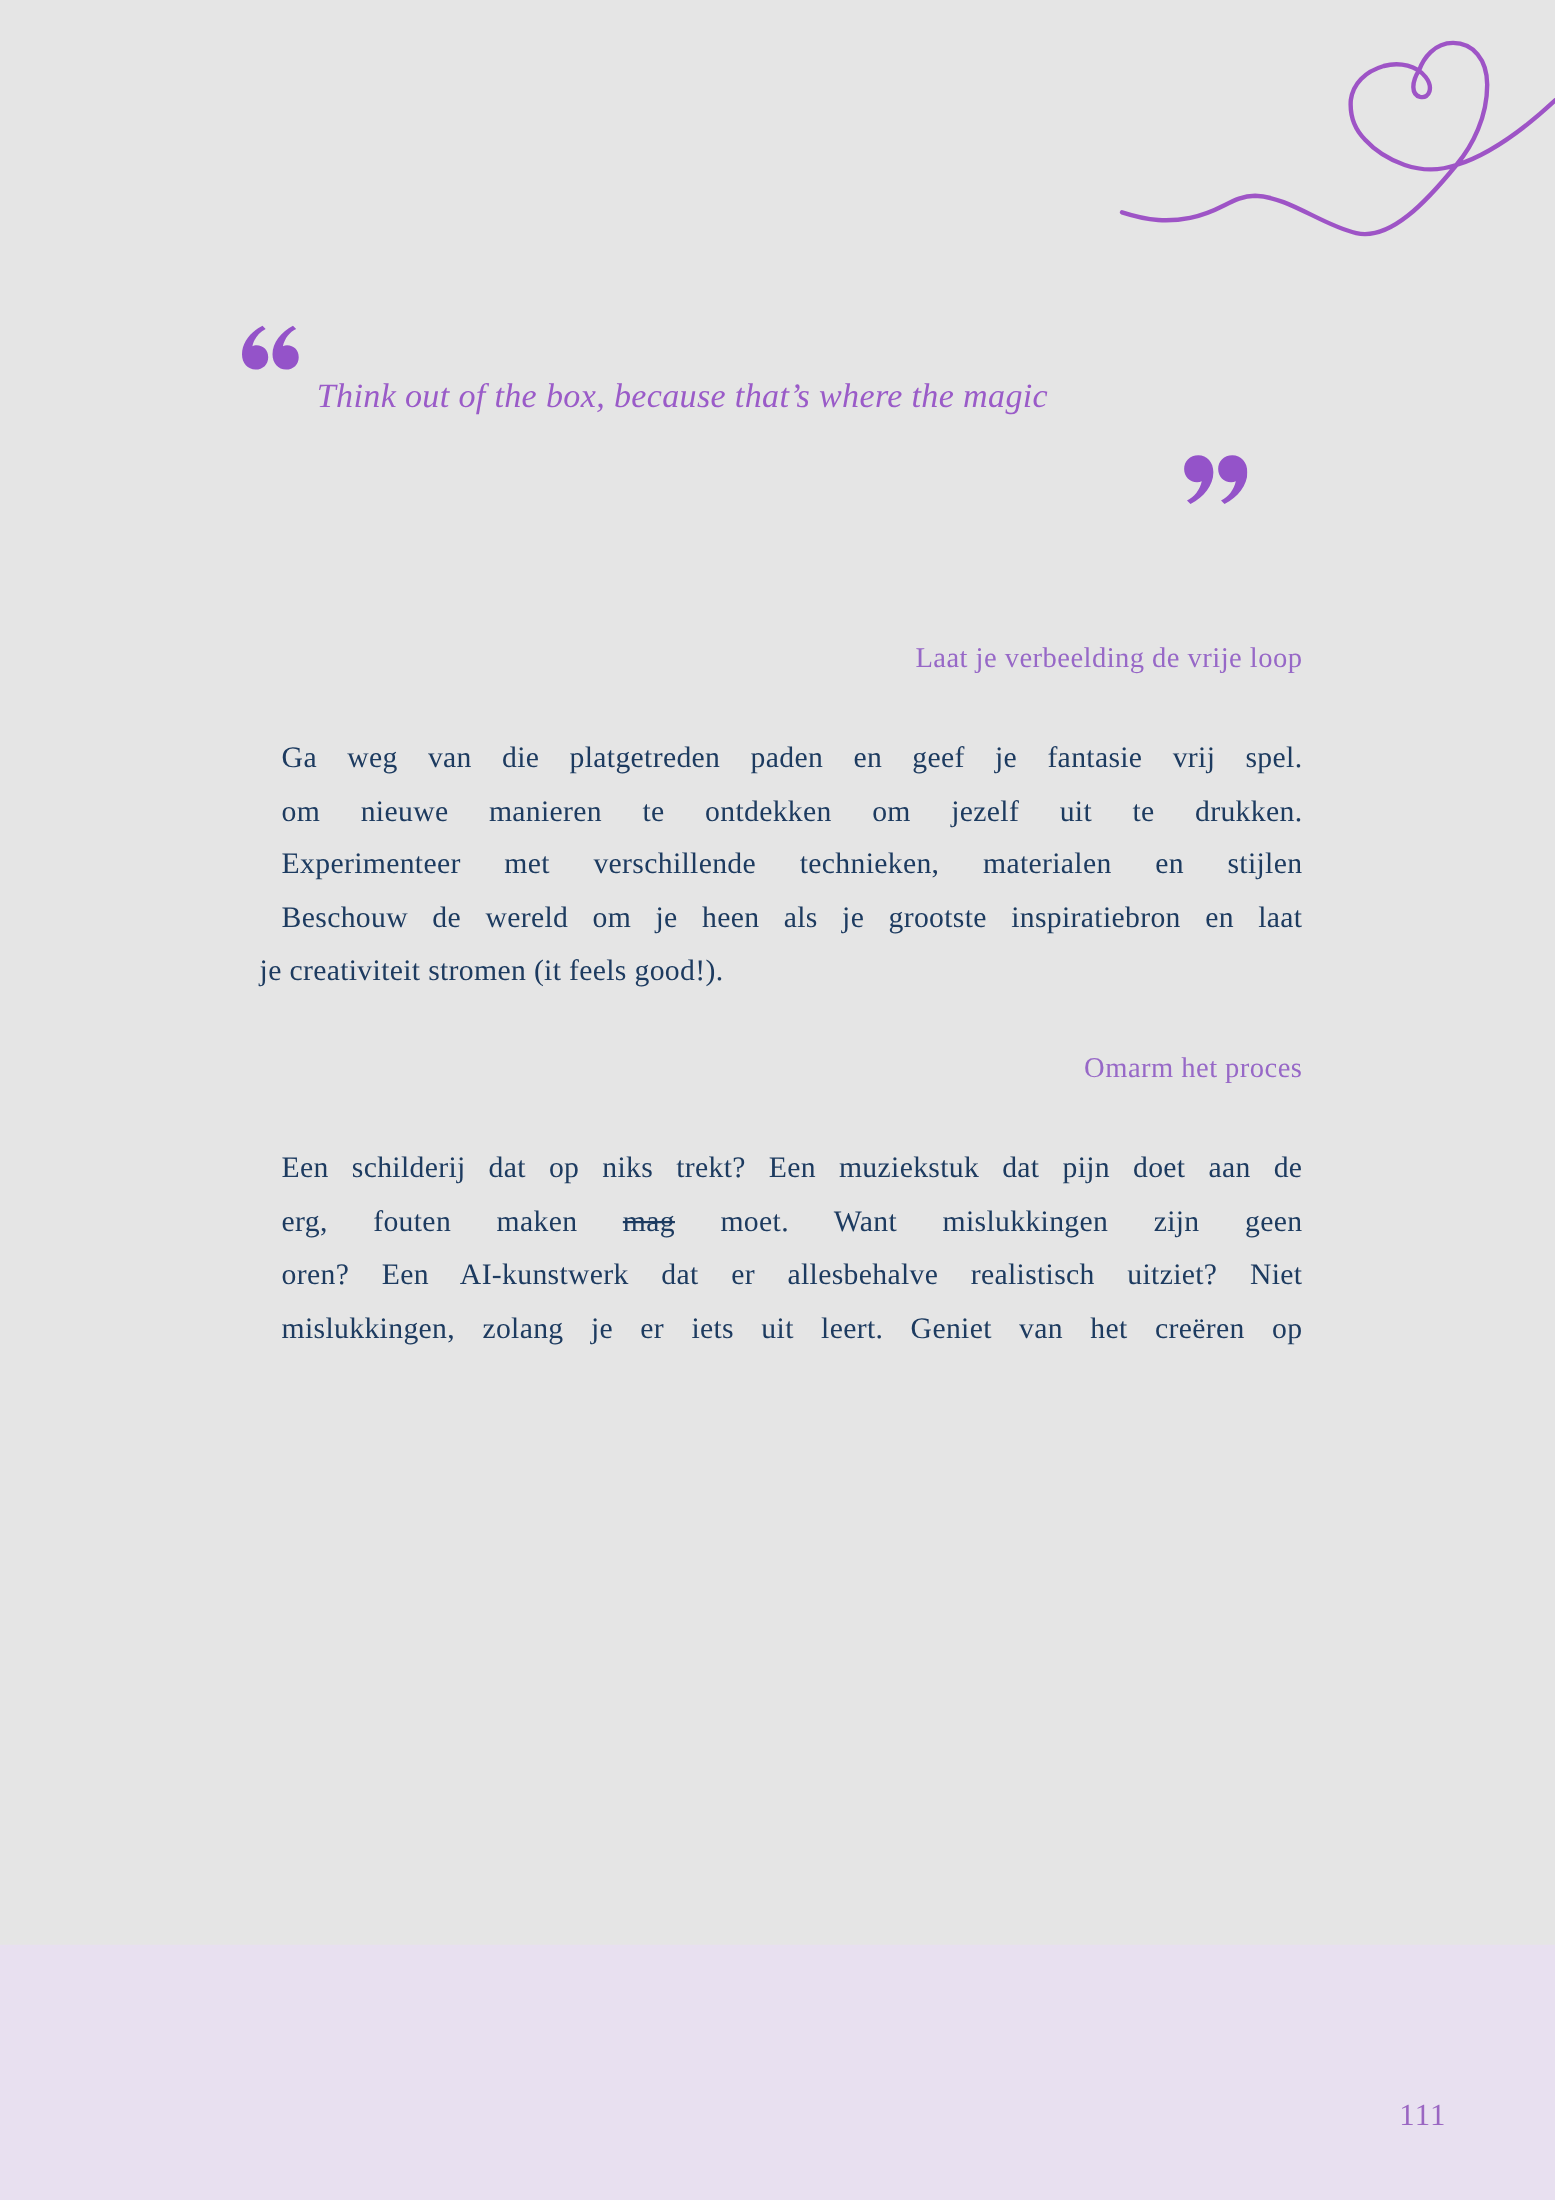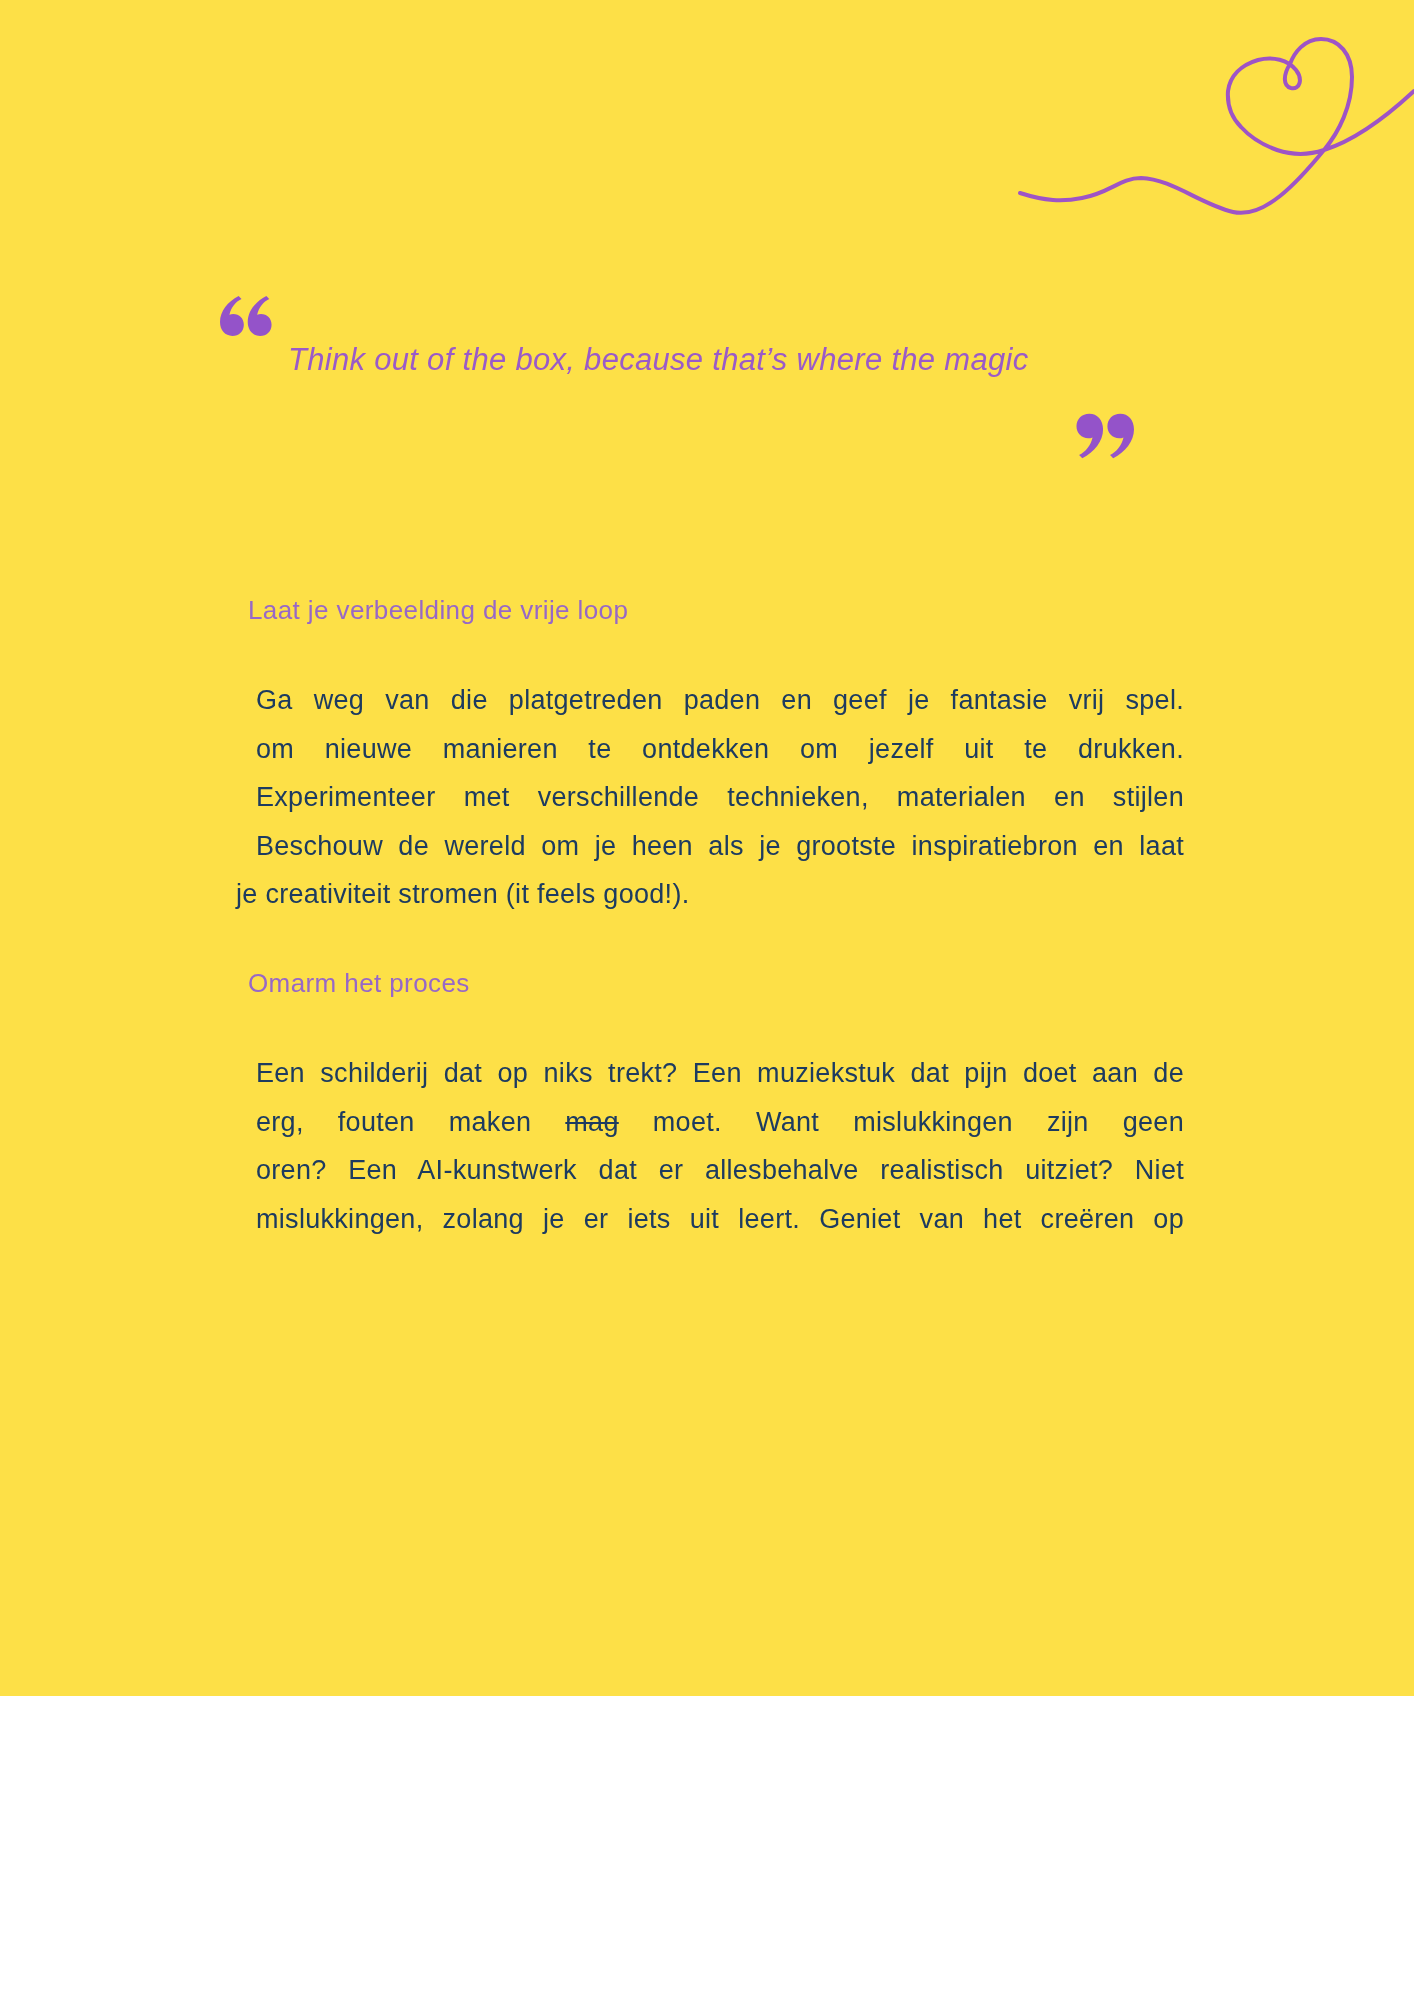--- a/index.html
+++ b/index.html
@@ -1,22 +1,22 @@
 <!DOCTYPE html>
 <html><head>
 <meta charset="utf-8">
 <style>
   html, body { margin: 0; padding: 0; background: #ffffff; }
   #page {
     position: relative;
     width: 1414px;
-    height: 1696px;
-    background: #fde047;
+    height: 2000px;
+    background: #e5e5e5;
     overflow: hidden;
-    font-family: Liberation Sans, sans-serif;
+    font-family: Liberation Serif, serif;
   }
 
   
   #heart-doodle {
     position: absolute;
     left: 1000px;
     top: 10px;
     width: 414px;
     height: 210px;
   }
@@ -49,26 +49,27 @@
   }
 
   
   #sections {
     position: absolute;
     left: 236px;
     top: 581px;
     width: 948px;
   }
   .section-heading {
-    margin: 12px;
+    margin: 0;
     font-size: 26px;
     font-weight: 400;
     line-height: 34px;
     letter-spacing: 0.4px;
     color: #9768c7;
+    text-align: right;
   }
   .paragraph {
     margin: 49px 0 47px 0;
     font-size: 27px;
     color: #1d3b60;
     letter-spacing: 0.3px;
   }
   .paragraph .line {
     line-height: 48.6px;
     white-space: normal;

